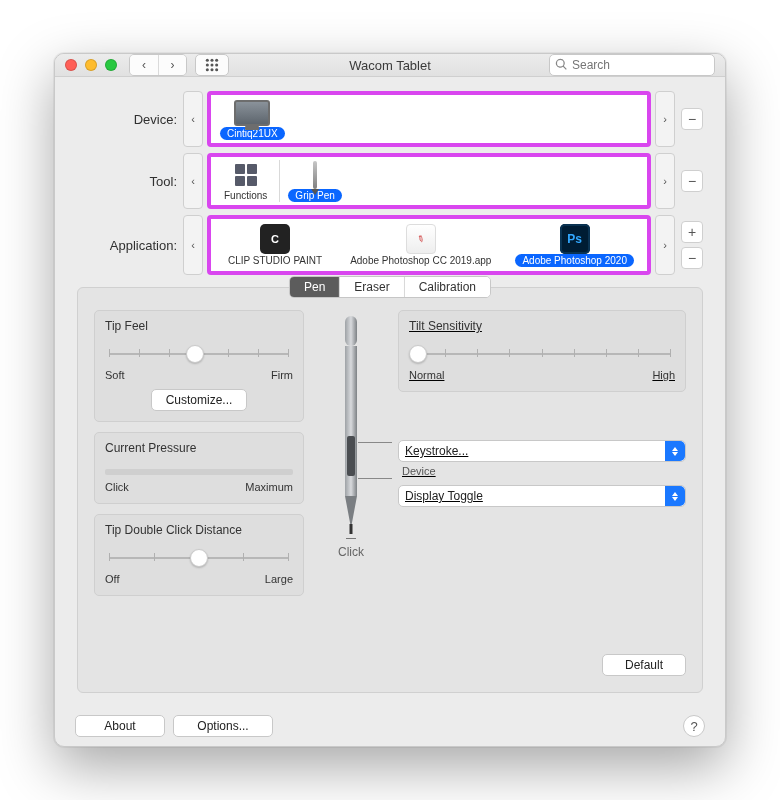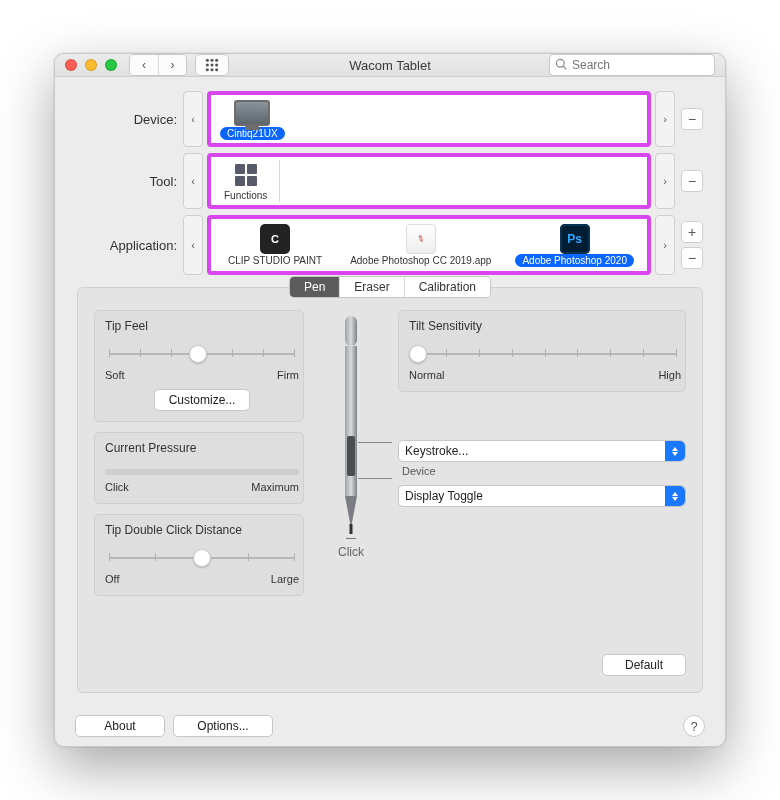--- a/index.html
+++ b/index.html
@@ -55,23 +55,23 @@
     position:relative; padding:22px 16px 16px 16px;
   }
   .tabbar{position:absolute; top:-12px; left:50%; transform:translateX(-50%); display:flex; border:1px solid #c6c6c6; border-radius:5px; overflow:hidden; background:#fff; height:22px;}
   .tabbar button{ border:none; background:#fff; font-size:12px; padding:0 14px; color:#333;}
   .tabbar button + button{border-left:1px solid #d8d8d8;}
   .tabbar button.active{ background:#5c5c5c; color:#fff;}
 
   .two-col{ display:flex; gap:18px; }
   .col-left{ width:210px; }
   .col-mid { width:58px; display:flex; flex-direction:column; align-items:center; position:relative;}
-  .col-right{ flex:1; }
-
-  .group { background:#dedede; border:1px solid #cfcfcf; border-radius:5px; padding:8px 4px 10px 10px; margin-bottom:10px;}
+  .col-right{ flex:1;text-decoration:underline; }
+
+  .group { background:#dedede; border:1px solid #cfcfcf; border-radius:5px; padding:8px 10px 10px 10px; margin-bottom:10px;}
   .group h4{ font-size:12px; font-weight:400; color:#333; margin-bottom:10px;}
   .slider-row{ position:relative; height:24px;}
   .track{ position:absolute; left:4px; right:4px; top:10px; height:2px; background:#b7b7b7;}
   .ticks{position:absolute; left:4px; right:4px; top:6px; height:10px; display:flex; justify-content:space-between;}
   .ticks span{width:1px;height:8px;background:#b0b0b0;display:block;}
   .knob{ position:absolute; top:2px; width:18px; height:18px; background:#fff; border:1px solid #cacaca; border-radius:50%; box-shadow:0 1px 2px rgba(0,0,0,0.2);}
   .minmax{display:flex; justify-content:space-between; font-size:11px; color:#333; margin-top:2px;}
   .btn{ height:22px; border:1px solid #c8c8c8; background:#fff; border-radius:5px; font-size:12px; padding:0 14px; color:#222;}
   .center{display:flex; justify-content:center;}
 
@@ -169,20 +169,26 @@
               <div class="func-icon">
                 <span></span>
                 <span></span>
                 <span></span>
                 <span></span>
               </div>
             </div>
           <span class="label">Functions</span>
         </div>
         <div class="vdiv"></div>
+        <div class="item sel">
+          <div class="iconbox">
+              <div class="pen-icon-sm"></div>
+            </div>
+          <span class="label">Grip Pen</span>
+        </div>
       </div>
       <div class="scroll-btn">›</div>
       <div class="sidebtns">
         <div class="sqbtn">−</div>
       </div>
     </div>
 
     <div class="row row3">
       <div class="row-label">Application:</div>
       <div class="scroll-btn">‹</div>

